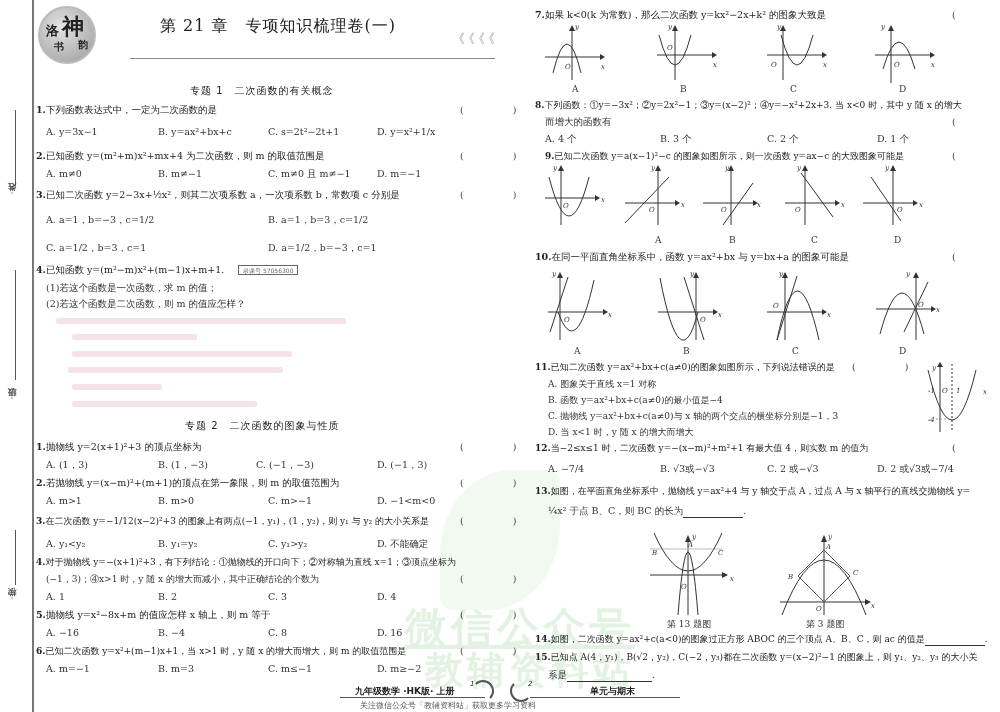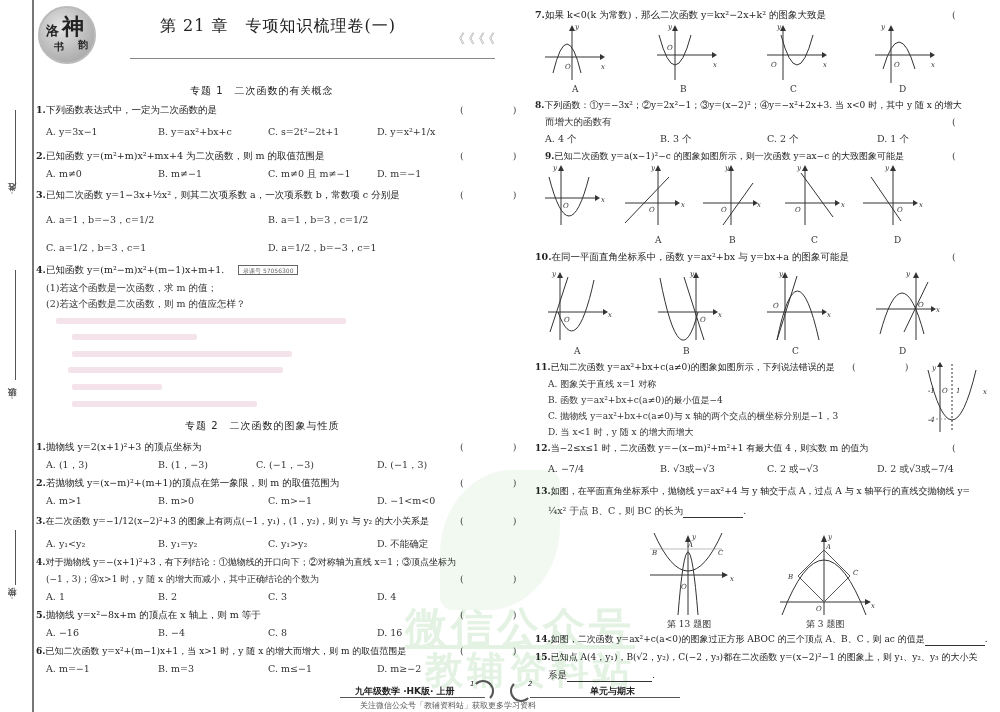--- a/index.html
+++ b/index.html
@@ -68,21 +68,21 @@
 <div class="opt" style="left:268px;top:126px">C. s=2t²−2t+1</div>
 <div class="opt" style="left:377px;top:126px">D. y=x²+1/x</div>
 
 <div class="q" style="left:36px;top:150px"><b>2.</b><span>已知函数 y=(m²+m)x²+mx+4 为二次函数，则 m 的取值范围是</span></div>
 <div class="bracket" style="left:460px;top:150px">(　　)</div>
 <div class="opt" style="left:46px;top:168px">A. m≠0</div>
 <div class="opt" style="left:158px;top:168px">B. m≠−1</div>
 <div class="opt" style="left:268px;top:168px">C. m≠0 且 m≠−1</div>
 <div class="opt" style="left:377px;top:168px">D. m=−1</div>
 
-<div class="q" style="left:36px;top:189px"><b>3.</b><span>已知二次函数 y=1−3x+½x²，则其二次项系数 a，一次项系数 b，常数项 c 分别是</span></div>
+<div class="q" style="left:36px;top:189px"><b>3.</b><span>已知二次函数 y=2−3x+½x²，则其二次项系数 a，一次项系数 b，常数项 c 分别是</span></div>
 <div class="bracket" style="left:460px;top:189px">(　　)</div>
 <div class="opt" style="left:46px;top:214px">A. a=1，b=−3，c=1/2</div>
 <div class="opt" style="left:268px;top:214px">B. a=1，b=3，c=1/2</div>
 <div class="opt" style="left:46px;top:242px">C. a=1/2，b=3，c=1</div>
 <div class="opt" style="left:268px;top:242px">D. a=1/2，b=−3，c=1</div>
 
 <div class="q" style="left:36px;top:264px"><b>4.</b><span>已知函数 y=(m²−m)x²+(m−1)x+m+1.</span></div>
 <div class="answer-box sans" style="left:238px;top:265px">录课号 57056300</div>
 <div class="opt" style="left:46px;top:282px">(1)若这个函数是一次函数，求 m 的值；</div>
 <div class="opt" style="left:46px;top:298px">(2)若这个函数是二次函数，则 m 的值应怎样？</div>
@@ -117,21 +117,21 @@
 <div class="opt" style="left:377px;top:538px">D. 不能确定</div>
 
 <div class="q" style="left:36px;top:556px;font-size:9px"><b>4.</b><span>对于抛物线 y=−(x+1)²+3，有下列结论：①抛物线的开口向下；②对称轴为直线 x=1；③顶点坐标为</span></div>
 <div class="opt" style="left:46px;top:573px;font-size:9px">(−1，3)；④x&gt;1 时，y 随 x 的增大而减小，其中正确结论的个数为</div>
 <div class="bracket" style="left:460px;top:573px">(　　)</div>
 <div class="opt" style="left:46px;top:591px">A. 1</div>
 <div class="opt" style="left:158px;top:591px">B. 2</div>
 <div class="opt" style="left:268px;top:591px">C. 3</div>
 <div class="opt" style="left:377px;top:591px">D. 4</div>
 
-<div class="q" style="left:36px;top:609px"><b>5.</b><span>抛物线 y=x²−8x+m 的顶点在 x 轴上，则 m 等于</span></div>
+<div class="q" style="left:36px;top:609px"><b>5.</b><span>抛物线 y=x²−8x+m 的值应怎样 x 轴上，则 m 等于</span></div>
 <div class="bracket" style="left:460px;top:609px">(　　)</div>
 <div class="opt" style="left:46px;top:627px">A. −16</div>
 <div class="opt" style="left:158px;top:627px">B. −4</div>
 <div class="opt" style="left:268px;top:627px">C. 8</div>
 <div class="opt" style="left:377px;top:627px">D. 16</div>
 
 <div class="q" style="left:36px;top:645px;font-size:9px"><b>6.</b><span>已知二次函数 y=x²+(m−1)x+1，当 x&gt;1 时，y 随 x 的增大而增大，则 m 的取值范围是</span></div>
 <div class="bracket" style="left:460px;top:645px">(　　)</div>
 <div class="opt" style="left:46px;top:663px">A. m=−1</div>
 <div class="opt" style="left:158px;top:663px">B. m=3</div>

